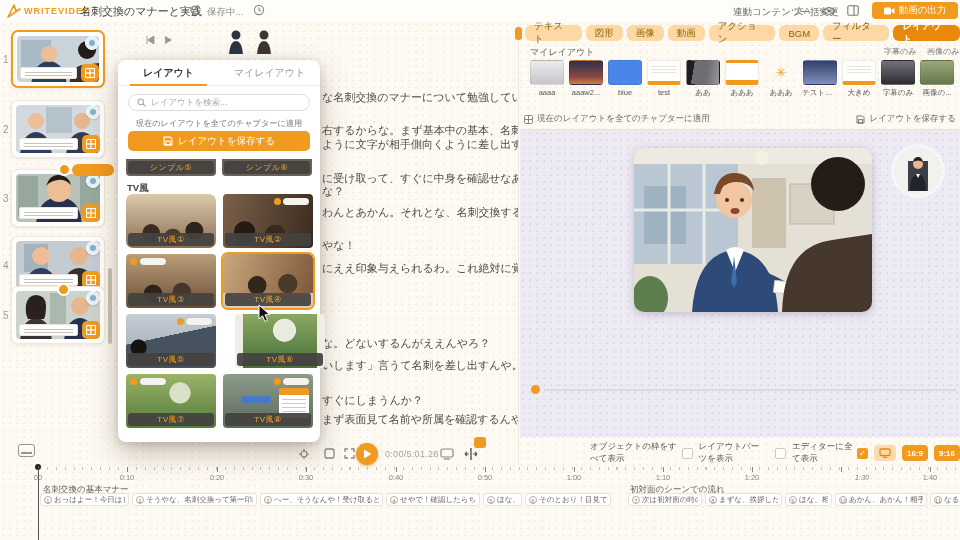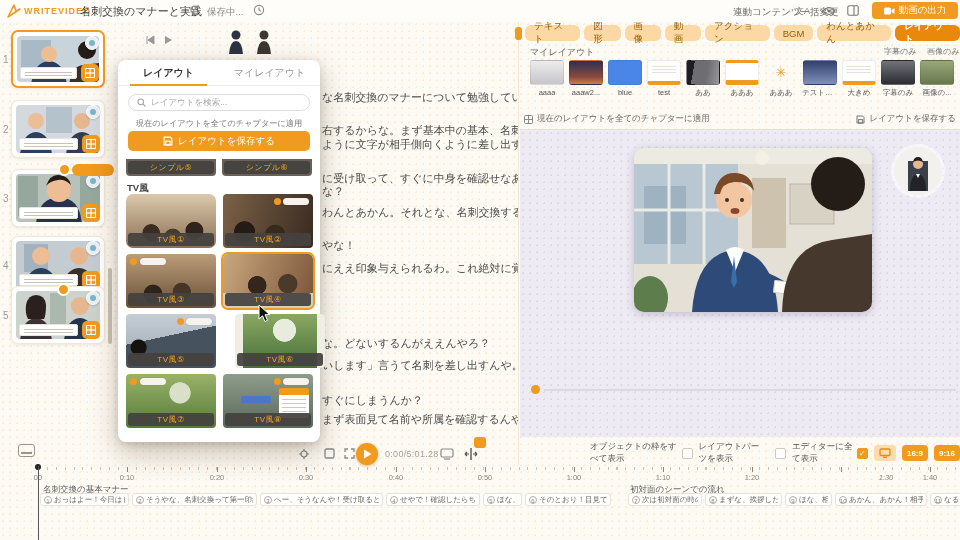--- a/index.html
+++ b/index.html
@@ -173,21 +173,21 @@
 </div>
 
 <div class="tab-scroll-chip"></div>
 <div class="tabs-row">
     <div class="atab">テキスト</div>
     <div class="atab">図形</div>
     <div class="atab">画像</div>
     <div class="atab">動画</div>
     <div class="atab">アクション</div>
     <div class="atab">BGM</div>
-    <div class="atab">わんとあかん</div>
+    <div class="atab">フィルター</div>
     <div class="atab active">レイアウト</div>
   </div>
 
 <span class="mylayout-label">マイレイアウト</span>
 <span class="hoverlab" style="left:884px">字幕のみ</span>
 <span class="hoverlab" style="left:927px">画像のみ</span>
 <div class="presets">
     <div class="preset">
       <div class="pthumb pv-ui"></div>
       <div class="pcap">aaaa</div>
@@ -516,21 +516,21 @@
       <div class="ticklab" style="left: 396px;">0:40</div>
       <div class="tick" style="left: 485px;"></div>
       <div class="ticklab" style="left: 485px;">0:50</div>
       <div class="tick" style="left: 574px;"></div>
       <div class="ticklab" style="left: 574px;">1:00</div>
       <div class="tick" style="left: 663px;"></div>
       <div class="ticklab" style="left: 663px;">1:10</div>
       <div class="tick" style="left: 752px;"></div>
       <div class="ticklab" style="left: 752px;">1:20</div>
       <div class="tick" style="left: 841px;"></div>
-      <div class="ticklab" style="left: 886px; font-style: italic;">1:30</div>
+      <div class="ticklab" style="left: 862px; font-style: italic;">1:30</div>
       <div class="tick" style="left: 930px;"></div>
       <div class="ticklab" style="left: 930px;">1:40</div>
     </div>
   <div id="chaplabels">
       <div class="chap-label" style="left: 43px;">名刺交換の基本マナー</div>
       <div class="chap-label" style="left: 630px;">初対面のシーンでの流れ</div>
     </div>
   <div id="clips">
       <div class="clip" style="left: 40px; width: 89px;">
         <span class="clipnum">1</span>

